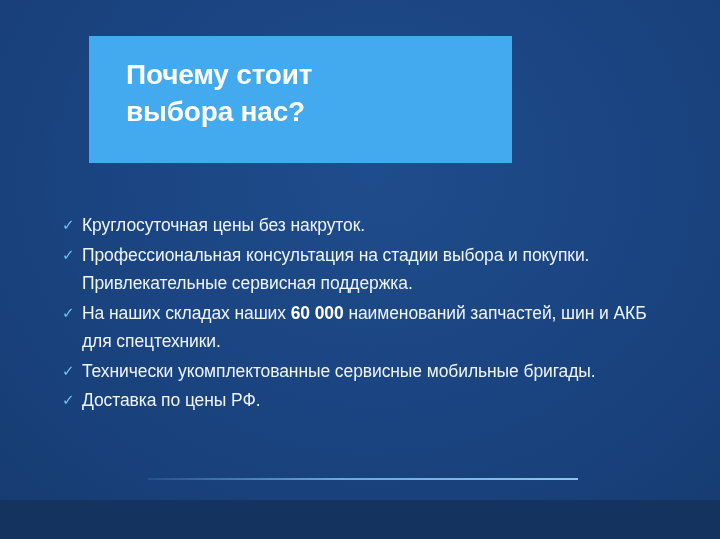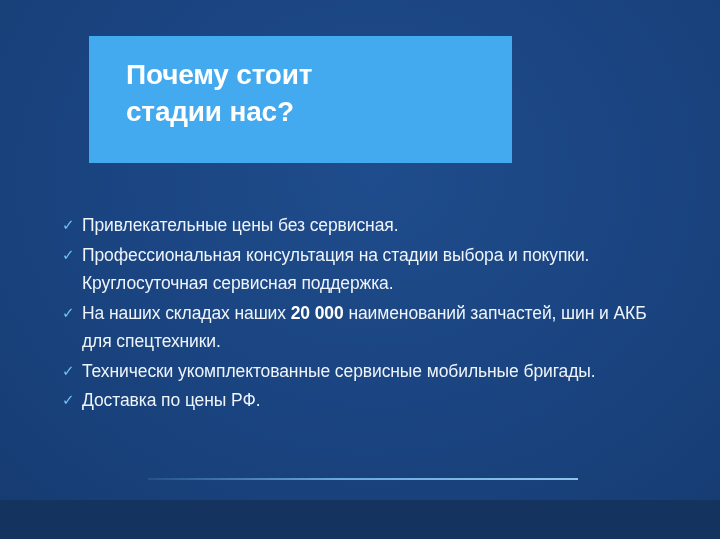--- a/index.html
+++ b/index.html
@@ -115,35 +115,35 @@
     line-height: 22px;
   }
 </style>
 </head>
 <body>
 
 <div class="slide">
 
   <div class="title-box">
     <div class="title-line">Почему стоит</div>
-    <div class="title-line">стадии нас?</div>
+    <div class="title-line">выбора нас?</div>
   </div>
 
   <div class="bullets">
       <div class="bullet-row">
         <span class="check-icon">✓</span>
-        <span class="bullet-text"><span>Привлекательные цены без сервисная.</span></span>
+        <span class="bullet-text"><span>Круглосуточная цены без накруток.</span></span>
       </div>
       <div class="bullet-row">
         <span class="check-icon">✓</span>
-        <span class="bullet-text"><span>Профессиональная консультация на стадии выбора и покупки. Круглосуточная сервисная поддержка.</span></span>
+        <span class="bullet-text"><span>Профессиональная консультация на стадии выбора и покупки. Привлекательные сервисная поддержка.</span></span>
       </div>
       <div class="bullet-row">
         <span class="check-icon">✓</span>
-        <span class="bullet-text"><span>На наших складах наших </span><b>20 000</b><span> наименований запчастей, шин и АКБ для спецтехники.</span></span>
+        <span class="bullet-text"><span>На наших складах наших </span><b>60 000</b><span> наименований запчастей, шин и АКБ для спецтехники.</span></span>
       </div>
       <div class="bullet-row">
         <span class="check-icon">✓</span>
         <span class="bullet-text"><span>Технически укомплектованные сервисные мобильные бригады.</span></span>
       </div>
       <div class="bullet-row">
         <span class="check-icon">✓</span>
         <span class="bullet-text"><span>Доставка по цены РФ.</span></span>
       </div>
     </div>

